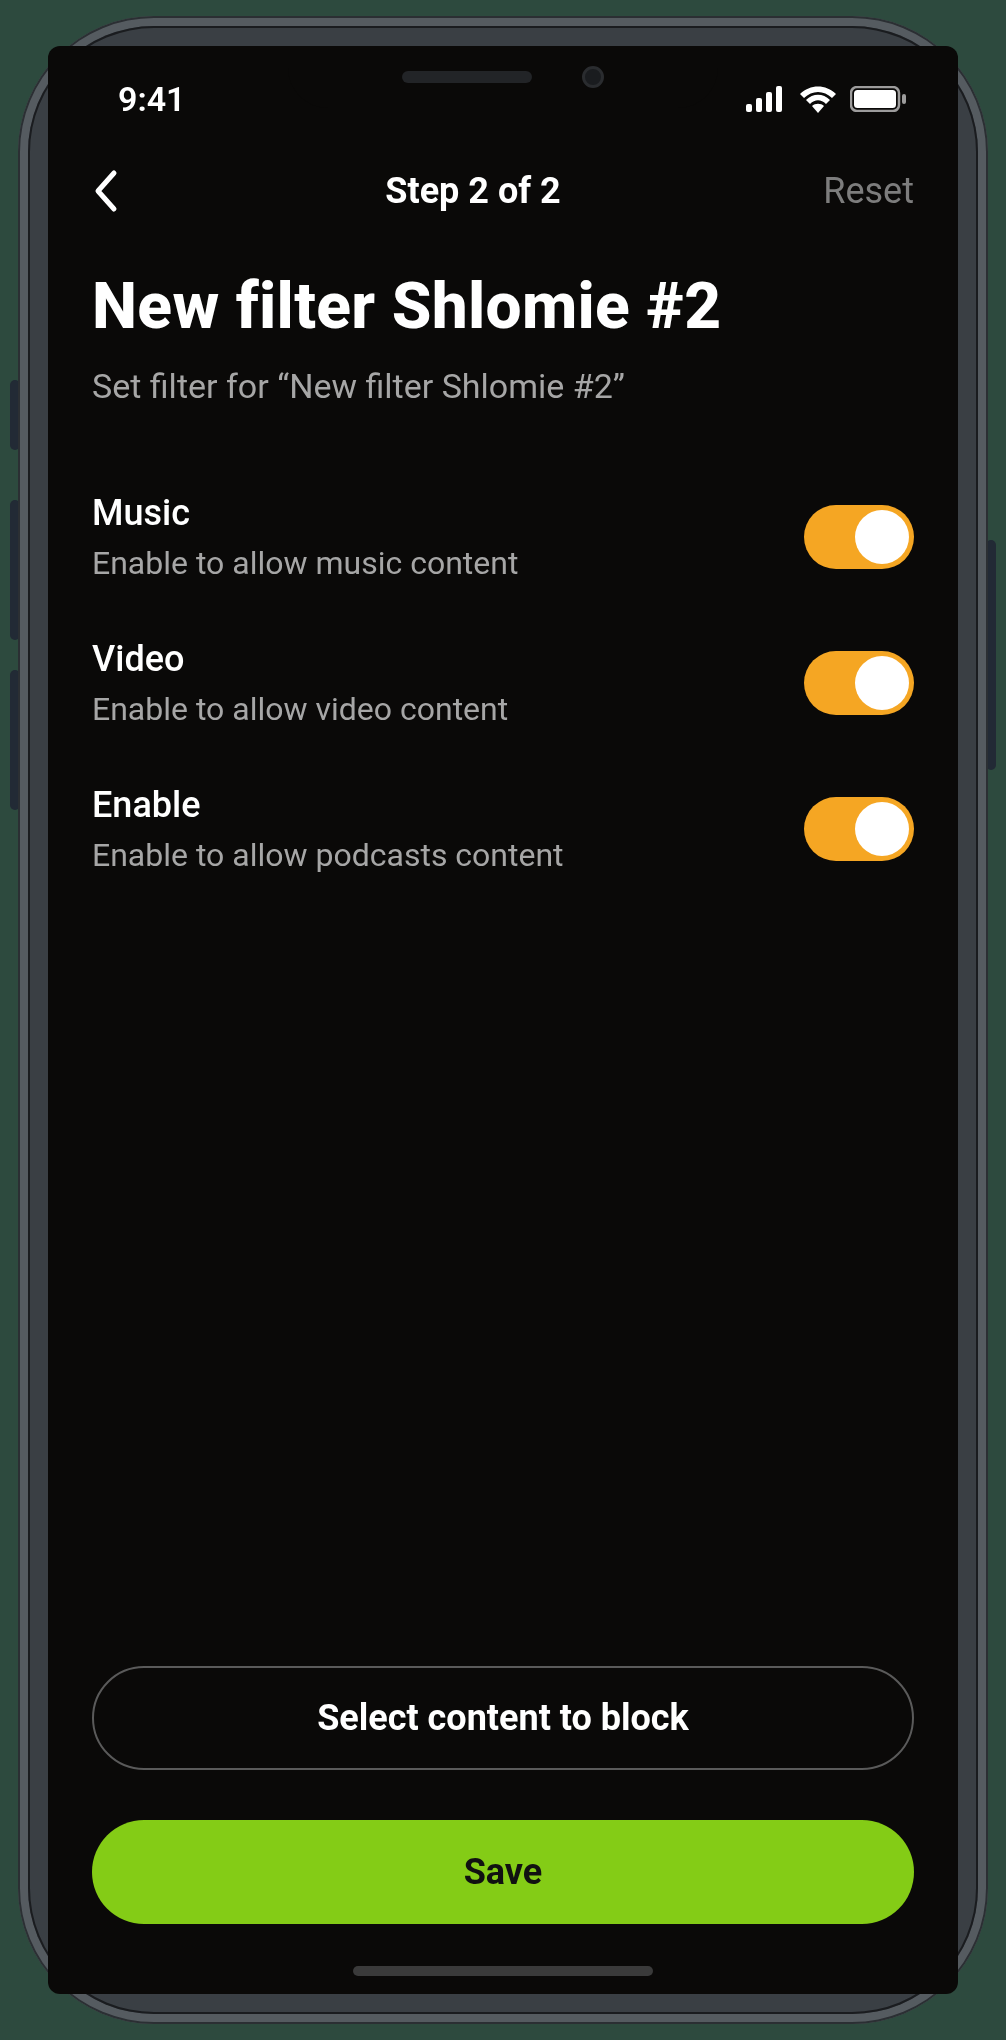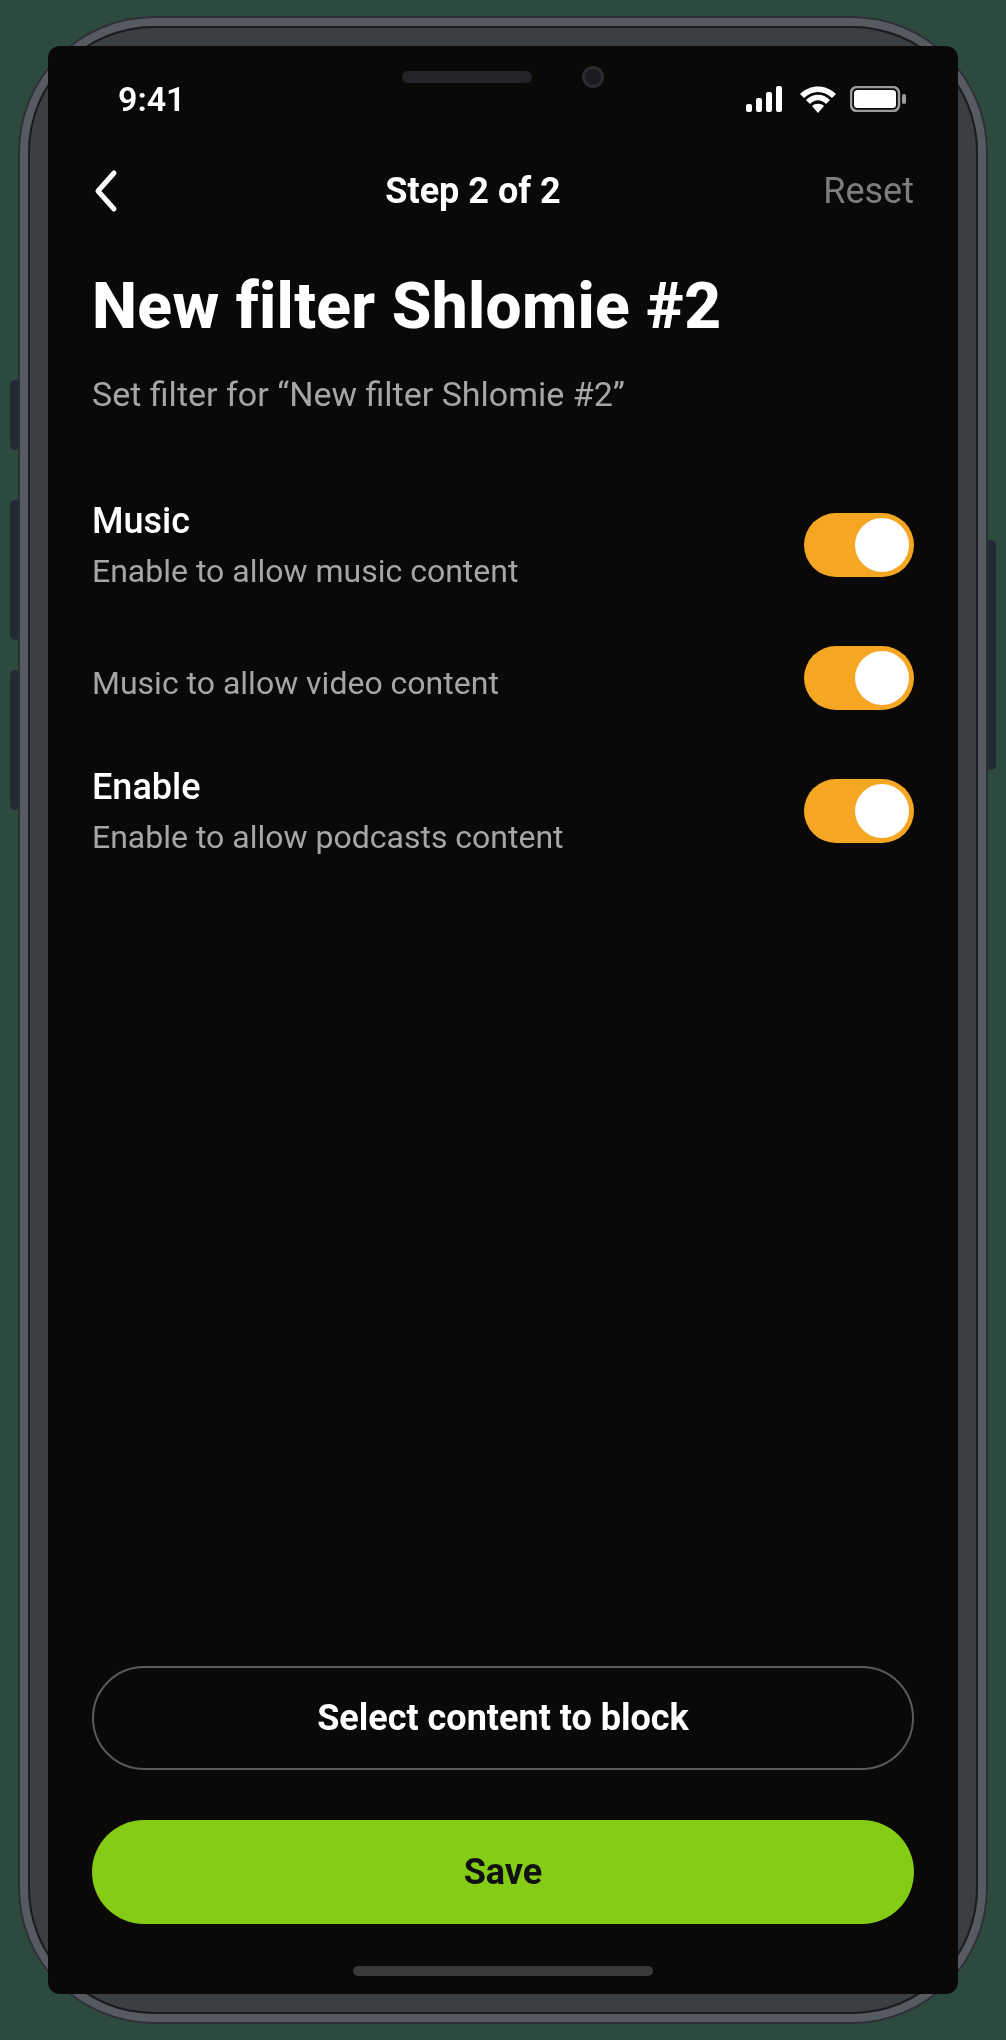--- a/index.html
+++ b/index.html
@@ -155,21 +155,21 @@
       color: #fff;
       font-size: 64px;
       font-weight: 800;
       line-height: 1.15;
       letter-spacing: 0.3px;
     }
     .page-subtitle {
       color: #a6a6a6;
       font-size: 34px;
       font-weight: 400;
-      margin-top: 30px;
+      margin-top: 22px;
     }
 
     .options {
       margin-top: 86px;
       display: flex;
       flex-direction: column;
       gap: 56px;
     }
     .option-row {
       display: flex;
@@ -310,21 +310,22 @@
               <div class="option-title">Music</div>
               <div class="option-desc">Enable to allow music content</div>
             </div>
             <div class="toggle on">
               <div class="knob"></div>
             </div>
           </div>
 
           <div class="option-row">
             <div class="option-text">
-              <div class="option-desc">Music to allow video content</div>
+              <div class="option-title">Video</div>
+              <div class="option-desc">Enable to allow video content</div>
             </div>
             <div class="toggle on">
               <div class="knob"></div>
             </div>
           </div>
 
           <div class="option-row">
             <div class="option-text">
               <div class="option-title">Enable</div>
               <div class="option-desc">Enable to allow podcasts content</div>

